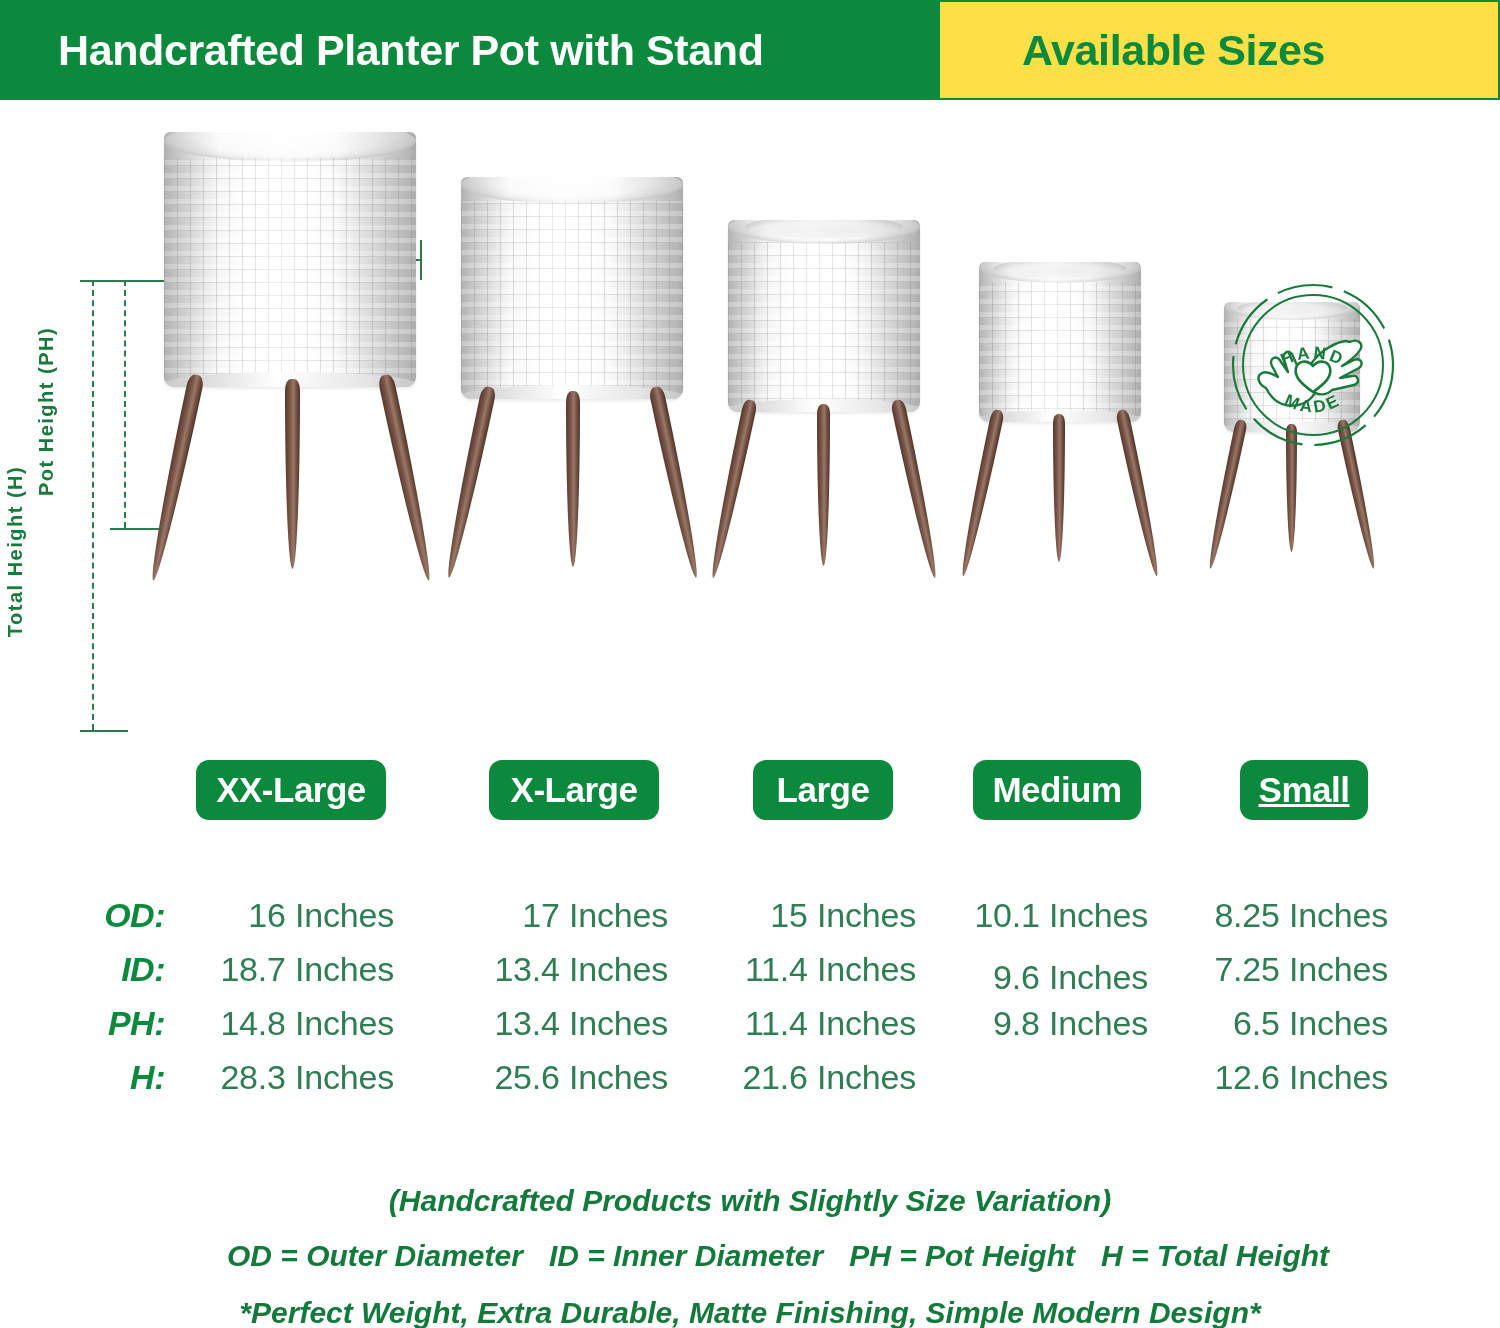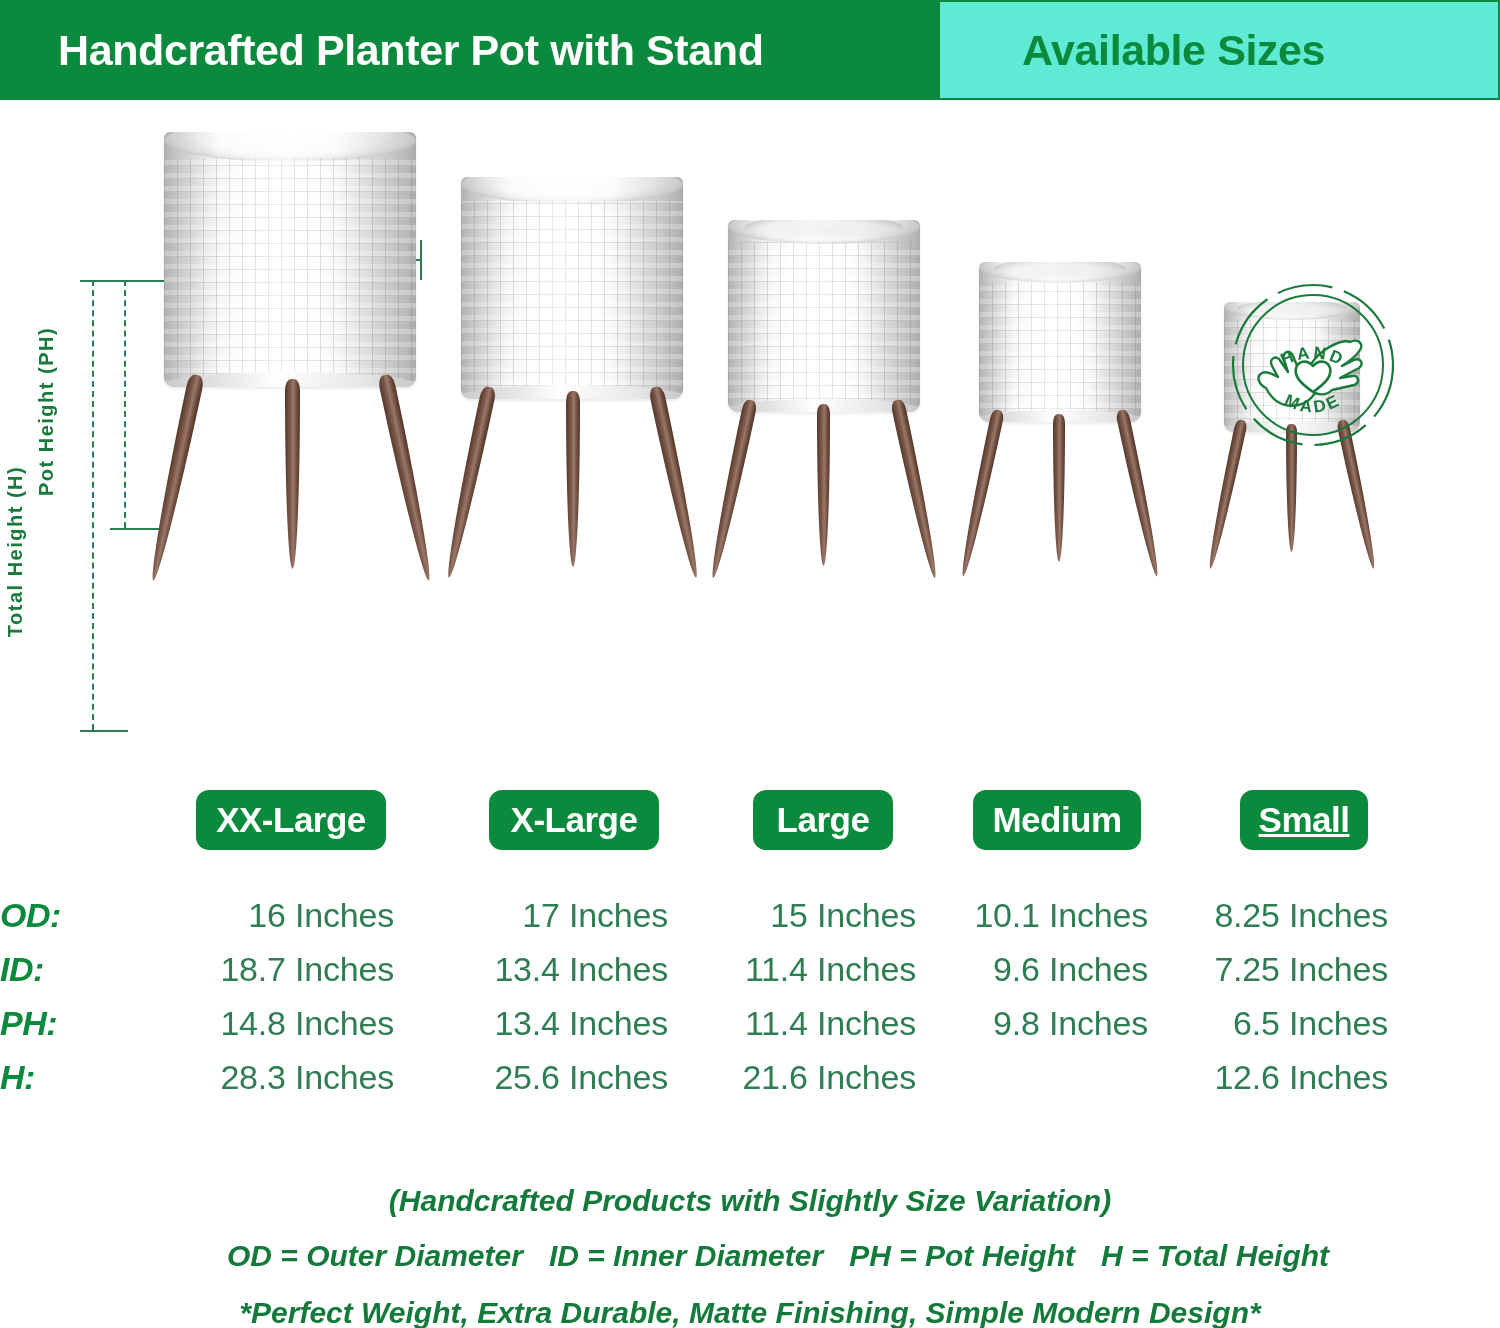--- a/index.html
+++ b/index.html
@@ -14,21 +14,21 @@
     position:absolute;left:0;top:0;width:938px;height:100px;
     background:#0b8a3d;display:flex;align-items:center;
   }
   #header-title{
     color:#ffffff;font-size:43px;font-weight:bold;
     letter-spacing:-0.4px;padding-left:58px;white-space:nowrap;
     font-family:"Liberation Sans", sans-serif;
   }
   #header-white{
     position:absolute;left:938px;top:0;width:562px;height:100px;
-    background:#5eead4;border:2px solid #0b8a3d;
+    background:#fde047;border:2px solid #0b8a3d;
     box-sizing:border-box;display:flex;align-items:center;
   }
   #header-subtitle{
     color:#0b8a3d;font-size:43px;font-weight:bold;letter-spacing:-0.4px;
     padding-left:82px;white-space:nowrap;
   }
 
   
   #diagram{position:absolute;left:0;top:100px;width:1500px;height:670px;}
 
@@ -98,32 +98,32 @@
   .leg{
     position:absolute;
     background:linear-gradient(90deg,#56382c 0%,#7b584a 35%,#9a7767 55%,#6d4c3e 80%,#4e3327 100%);
     border-radius:40% 40% 50% 50%/6% 6% 94% 94%;
   }
 
   
   #handmade{position:absolute;left:1228px;top:180px;width:170px;height:170px;}
 
   
-  #badges{position:absolute;left:0;top:790px;width:1500px;height:62px;}
+  #badges{position:absolute;left:0;top:760px;width:1500px;height:62px;}
   .badge{
     position:absolute;top:0;height:60px;background:#0b8a3d;border-radius:13px;
     display:flex;align-items:center;justify-content:center;
     color:#ffffff;font-size:35px;font-weight:bold;letter-spacing:-0.5px;
   }
 
   
   #spec{position:absolute;left:0;top:888px;width:1500px;height:222px;}
   .spec-row{position:absolute;left:0;width:1500px;height:54px;}
   .spec-key{
-    position:absolute;left:0;width:165px;
+    position:absolute;left:0;width:165px;text-align:right;
     color:#0b8a3d;font-size:34px;font-weight:bold;font-style:italic;
     line-height:54px;letter-spacing:-0.5px;
   }
   .spec-val{
     position:absolute;text-align:right;
     color:#2f7d52;font-size:34px;line-height:54px;
     font-weight:300;letter-spacing:-0.2px;white-space:nowrap;
   }
 
   
@@ -295,21 +295,21 @@
     <div class="spec-val" style="left:718px;width:198px;">15 Inches</div>
     <div class="spec-val" style="left:950px;width:198px;">10.1 Inches</div>
     <div class="spec-val" style="left:1190px;width:198px;">8.25 Inches</div>
   </div>
 
   <div class="spec-row" style="top:54px;">
     <div class="spec-key">ID:</div>
     <div class="spec-val" style="left:196px;width:198px;">18.7 Inches</div>
     <div class="spec-val" style="left:470px;width:198px;">13.4 Inches</div>
     <div class="spec-val" style="left:718px;width:198px;">11.4 Inches</div>
-    <div class="spec-val" style="left:950px;width:198px;">9.6 Inches</div>
+    <div class="spec-val" style="left:950px;width:198px;margin-top:8px;">9.6 Inches</div>
     <div class="spec-val" style="left:1190px;width:198px;">7.25 Inches</div>
   </div>
 
   <div class="spec-row" style="top:108px;">
     <div class="spec-key">PH:</div>
     <div class="spec-val" style="left:196px;width:198px;">14.8 Inches</div>
     <div class="spec-val" style="left:470px;width:198px;">13.4 Inches</div>
     <div class="spec-val" style="left:718px;width:198px;">11.4 Inches</div>
     <div class="spec-val" style="left:950px;width:198px;">9.8 Inches</div>
     <div class="spec-val" style="left:1190px;width:198px;">6.5 Inches</div>

